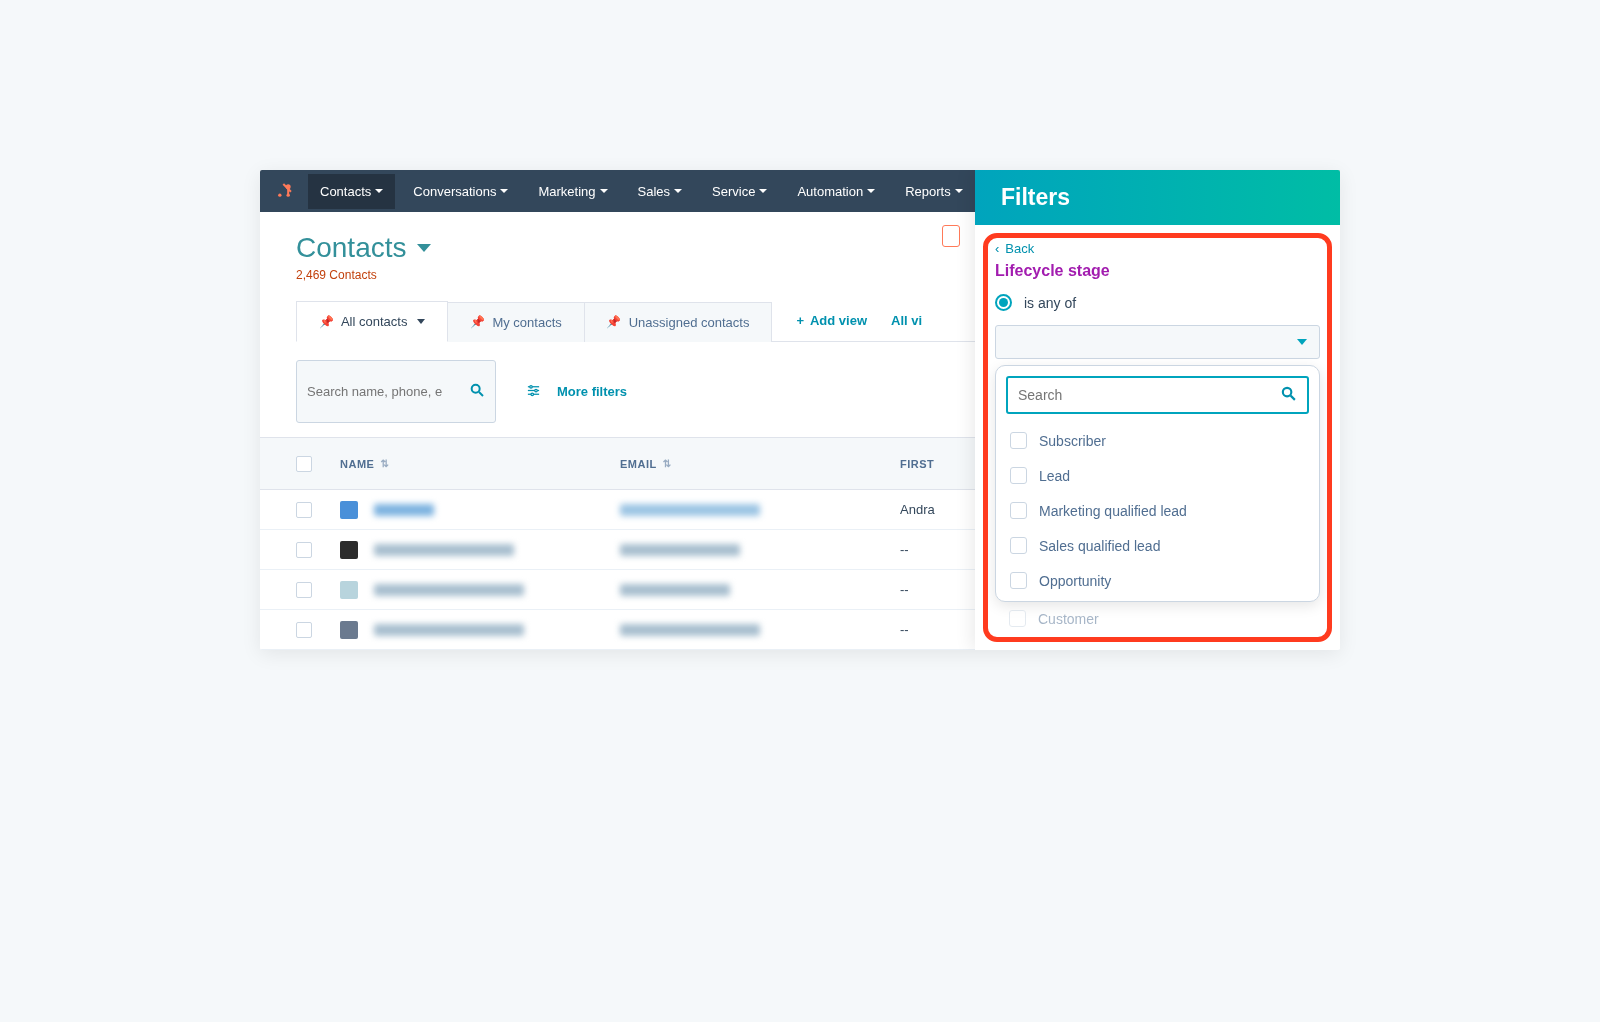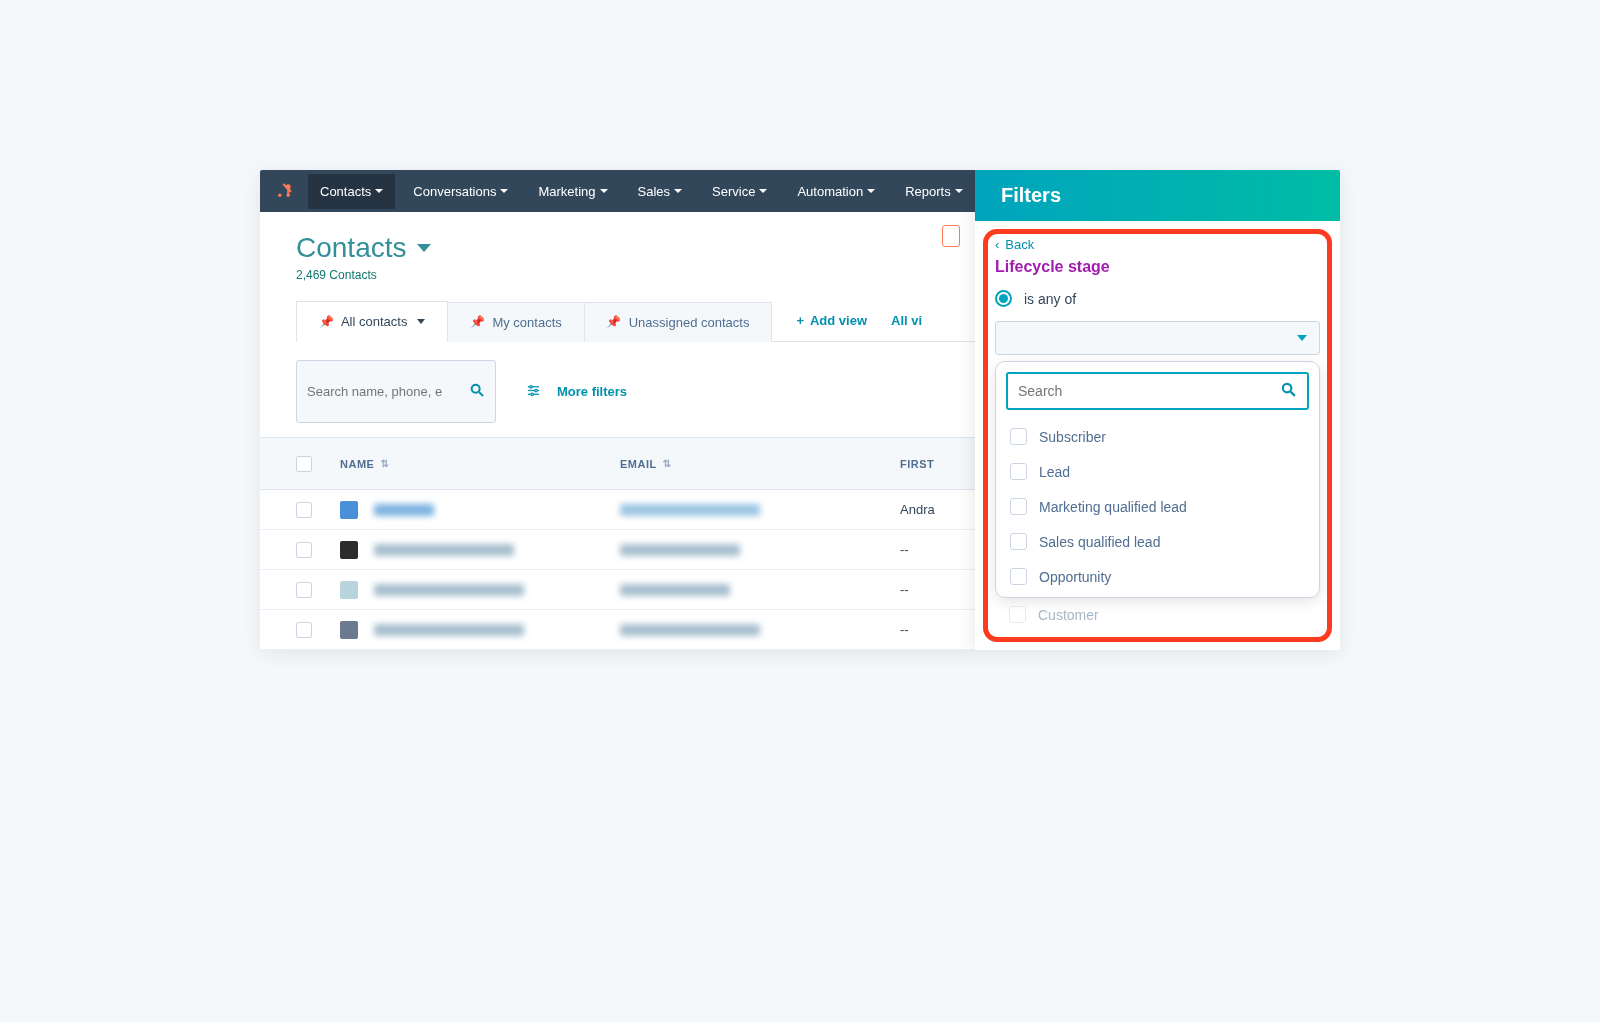--- a/index.html
+++ b/index.html
@@ -66,21 +66,21 @@
     font-size: 28px;
     font-weight: 500;
   }
   .page-title-caret {
     width: 0; height: 0;
     border-left: 7px solid transparent;
     border-right: 7px solid transparent;
     border-top: 8px solid #33909a;
   }
   .page-subtitle {
-    color: #0f766e;
+    color: #c2410c;
     font-size: 12px;
     margin-top: 4px;
   }
   
   .tabs-row {
     display: flex;
     align-items: center;
     margin-top: 18px;
     border-bottom: 1px solid #dfe3eb;
     margin-left: 36px;
@@ -179,21 +179,21 @@
   }
   
   .side-panel {
     position:absolute; right:0; top:0; bottom:0;
     width:365px; background:#fff;
     box-shadow:-4px 0 16px rgba(0,0,0,0.08);
     display:flex; flex-direction:column;
   }
   .panel-head {
     background: linear-gradient(90deg,#00a4bd,#00bda5);
-    color:#fff; font-weight:600; font-size:20px;
+    color:#fff; font-weight:600; font-size:23px;
     padding: 14px 26px;
   }
   .panel-body { padding: 16px 20px 0 20px; position:relative; flex:1;}
   .highlight-box {
     position:absolute;
     top:8px; left:8px; right:8px; bottom:8px;
     border:5px solid #ff3b1f;
     border-radius:14px;
     pointer-events:none;
   }

